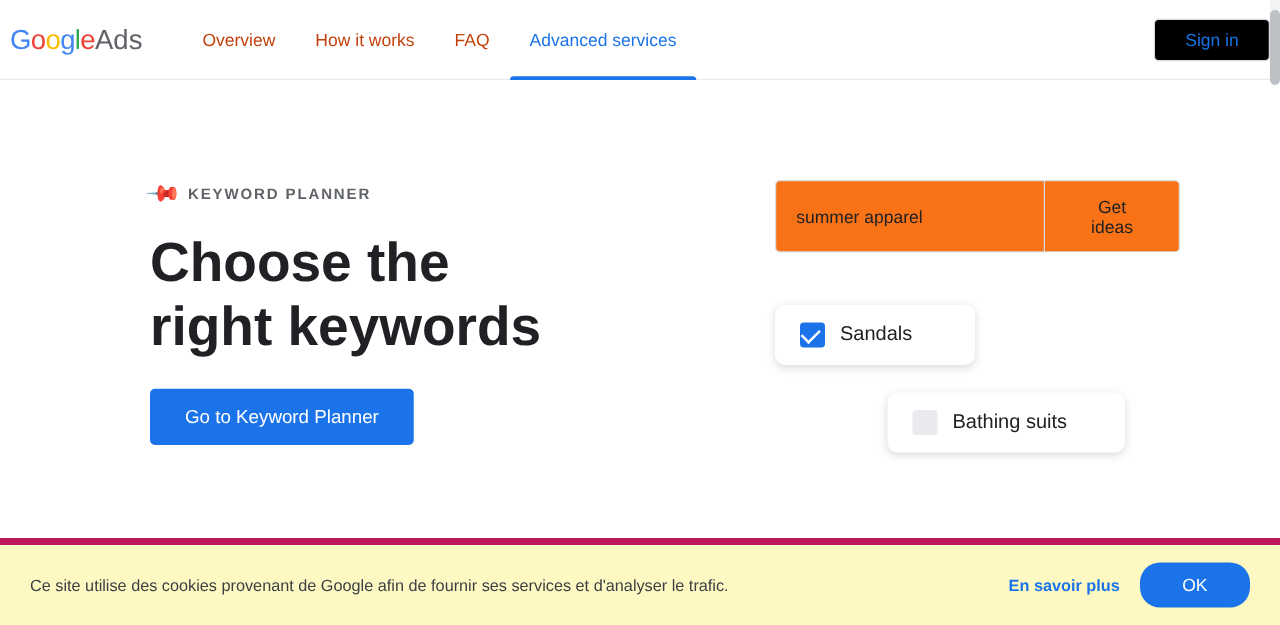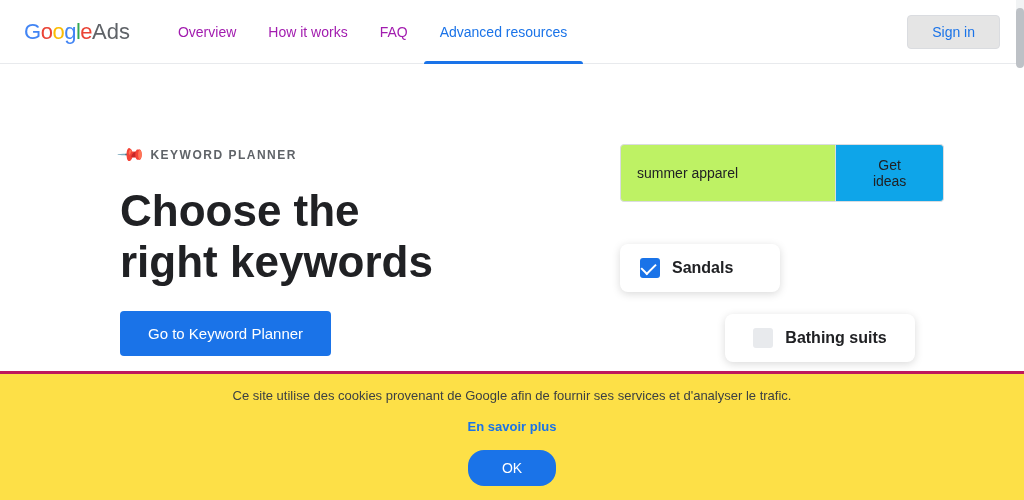--- a/index.html
+++ b/index.html
@@ -2,21 +2,21 @@
 <html><head>
   <meta charset="utf-8">
   <style>
     * { box-sizing: border-box; margin: 0; padding: 0; }
     body { font-family: 'Google Sans', Arial, sans-serif; background: #fff; color: #202124; overflow-x: hidden; }
 
     
     .header {
       display: flex;
       align-items: center;
-      padding: 0 24px;
+      padding: 0 8px;
       height: 64px;
       border-bottom: 1px solid #e8eaed;
       position: relative;
     }
     .logo {
       display: flex;
       align-items: center;
       margin-right: 32px;
       text-decoration: none;
     }
@@ -43,21 +43,21 @@
       align-items: center;
       gap: 0;
       flex: 1;
     }
     .nav-item {
       padding: 0 16px;
       height: 64px;
       display: flex;
       align-items: center;
       font-size: 14px;
-      color: #a21caf;
+      color: #c2410c;
       cursor: pointer;
       text-decoration: none;
       position: relative;
       white-space: nowrap;
     }
     .nav-item.active {
       color: #1a73e8;
       font-weight: 500;
     }
     .nav-item.active::after {
@@ -68,21 +68,21 @@
       right: 0;
       height: 3px;
       background: #1a73e8;
       border-radius: 3px 3px 0 0;
     }
     .sign-in-btn {
       margin-left: auto;
       padding: 8px 24px;
       border: 1px solid #dadce0;
       border-radius: 4px;
-      background: #e5e5e5;
+      background: #000000;
       color: #1a73e8;
       font-size: 14px;
       font-weight: 500;
       cursor: pointer;
     }
 
     
     .scrollbar {
       position: absolute;
       right: 0;
@@ -176,61 +176,60 @@
       gap: 0;
       z-index: 3;
     }
     .search-input {
       width: 220px;
       padding: 12px 16px;
       border: 1px solid #dadce0;
       border-radius: 4px 0 0 4px;
       font-size: 14px;
       color: #202124;
-      background: #bef264;
+      background: #f97316;
       outline: none;
     }
     .get-ideas-btn {
       padding: 12px 24px;
-      background: #0ea5e9;
+      background: #f97316;
       border: 1px solid #dadce0;
       border-left: none;
       border-radius: 0 4px 4px 0;
       font-size: 14px;
       font-weight: 500;
       color: #202124;
       cursor: pointer;
     }
 
     
     .keyword-card {
       position: absolute;
       background: #fff;
       border-radius: 8px;
       box-shadow: 0 2px 8px rgba(0,0,0,0.15);
       display: flex;
       align-items: center;
       gap: 12px;
       padding: 14px 20px;
       font-size: 16px;
-      font-weight: 700;
+      font-weight: 400;
       color: #202124;
     }
     .card-sandals {
       top: 120px;
       left: 20px;
       z-index: 4;
       width: 160px;
     }
     .card-bathing {
       top: 190px;
-      left: 125px;
+      left: 110px;
       z-index: 3;
       width: 190px;
-      justify-content: center;
     }
     .card-jean {
       top: 255px;
       left: 110px;
       z-index: 3;
       width: 190px;
     }
 
     
     .checkbox-checked {
@@ -259,28 +258,27 @@
       border-radius: 3px;
       flex-shrink: 0;
     }
 
     
     .cookie-banner {
       position: fixed;
       bottom: 0;
       left: 0;
       right: 0;
-      background: #fde047;
-      border-top: 3px solid #be185d;
+      background: #fef9c3;
+      border-top: 6px solid #be185d;
       padding: 14px 24px;
       display: flex;
       align-items: center;
       gap: 16px;
       z-index: 100;
-      flex-direction: column;
     }
     .cookie-text {
       flex: 1;
       font-size: 13px;
       color: #3c4043;
     }
     .cookie-learn-btn {
       background: none;
       border: none;
       color: #1a73e8;
@@ -309,21 +307,21 @@
     <span class="logo-google">
       <span class="g">G</span><span class="o1">o</span><span class="o2">o</span><span class="g2">g</span><span class="l">l</span><span class="e">e</span>
     </span>
     <span class="logo-ads"> Ads</span>
   </a>
 
   <nav class="nav">
     <a class="nav-item" href="#">Overview</a>
     <a class="nav-item" href="#">How it works</a>
     <a class="nav-item" href="#">FAQ</a>
-    <a class="nav-item active" href="#">Advanced resources</a>
+    <a class="nav-item active" href="#">Advanced services</a>
   </nav>
 
   <button class="sign-in-btn">Sign in</button>
 
   <div class="scrollbar">
     <div class="scrollbar-thumb"></div>
   </div>
 </header>
 
 <main class="main">

